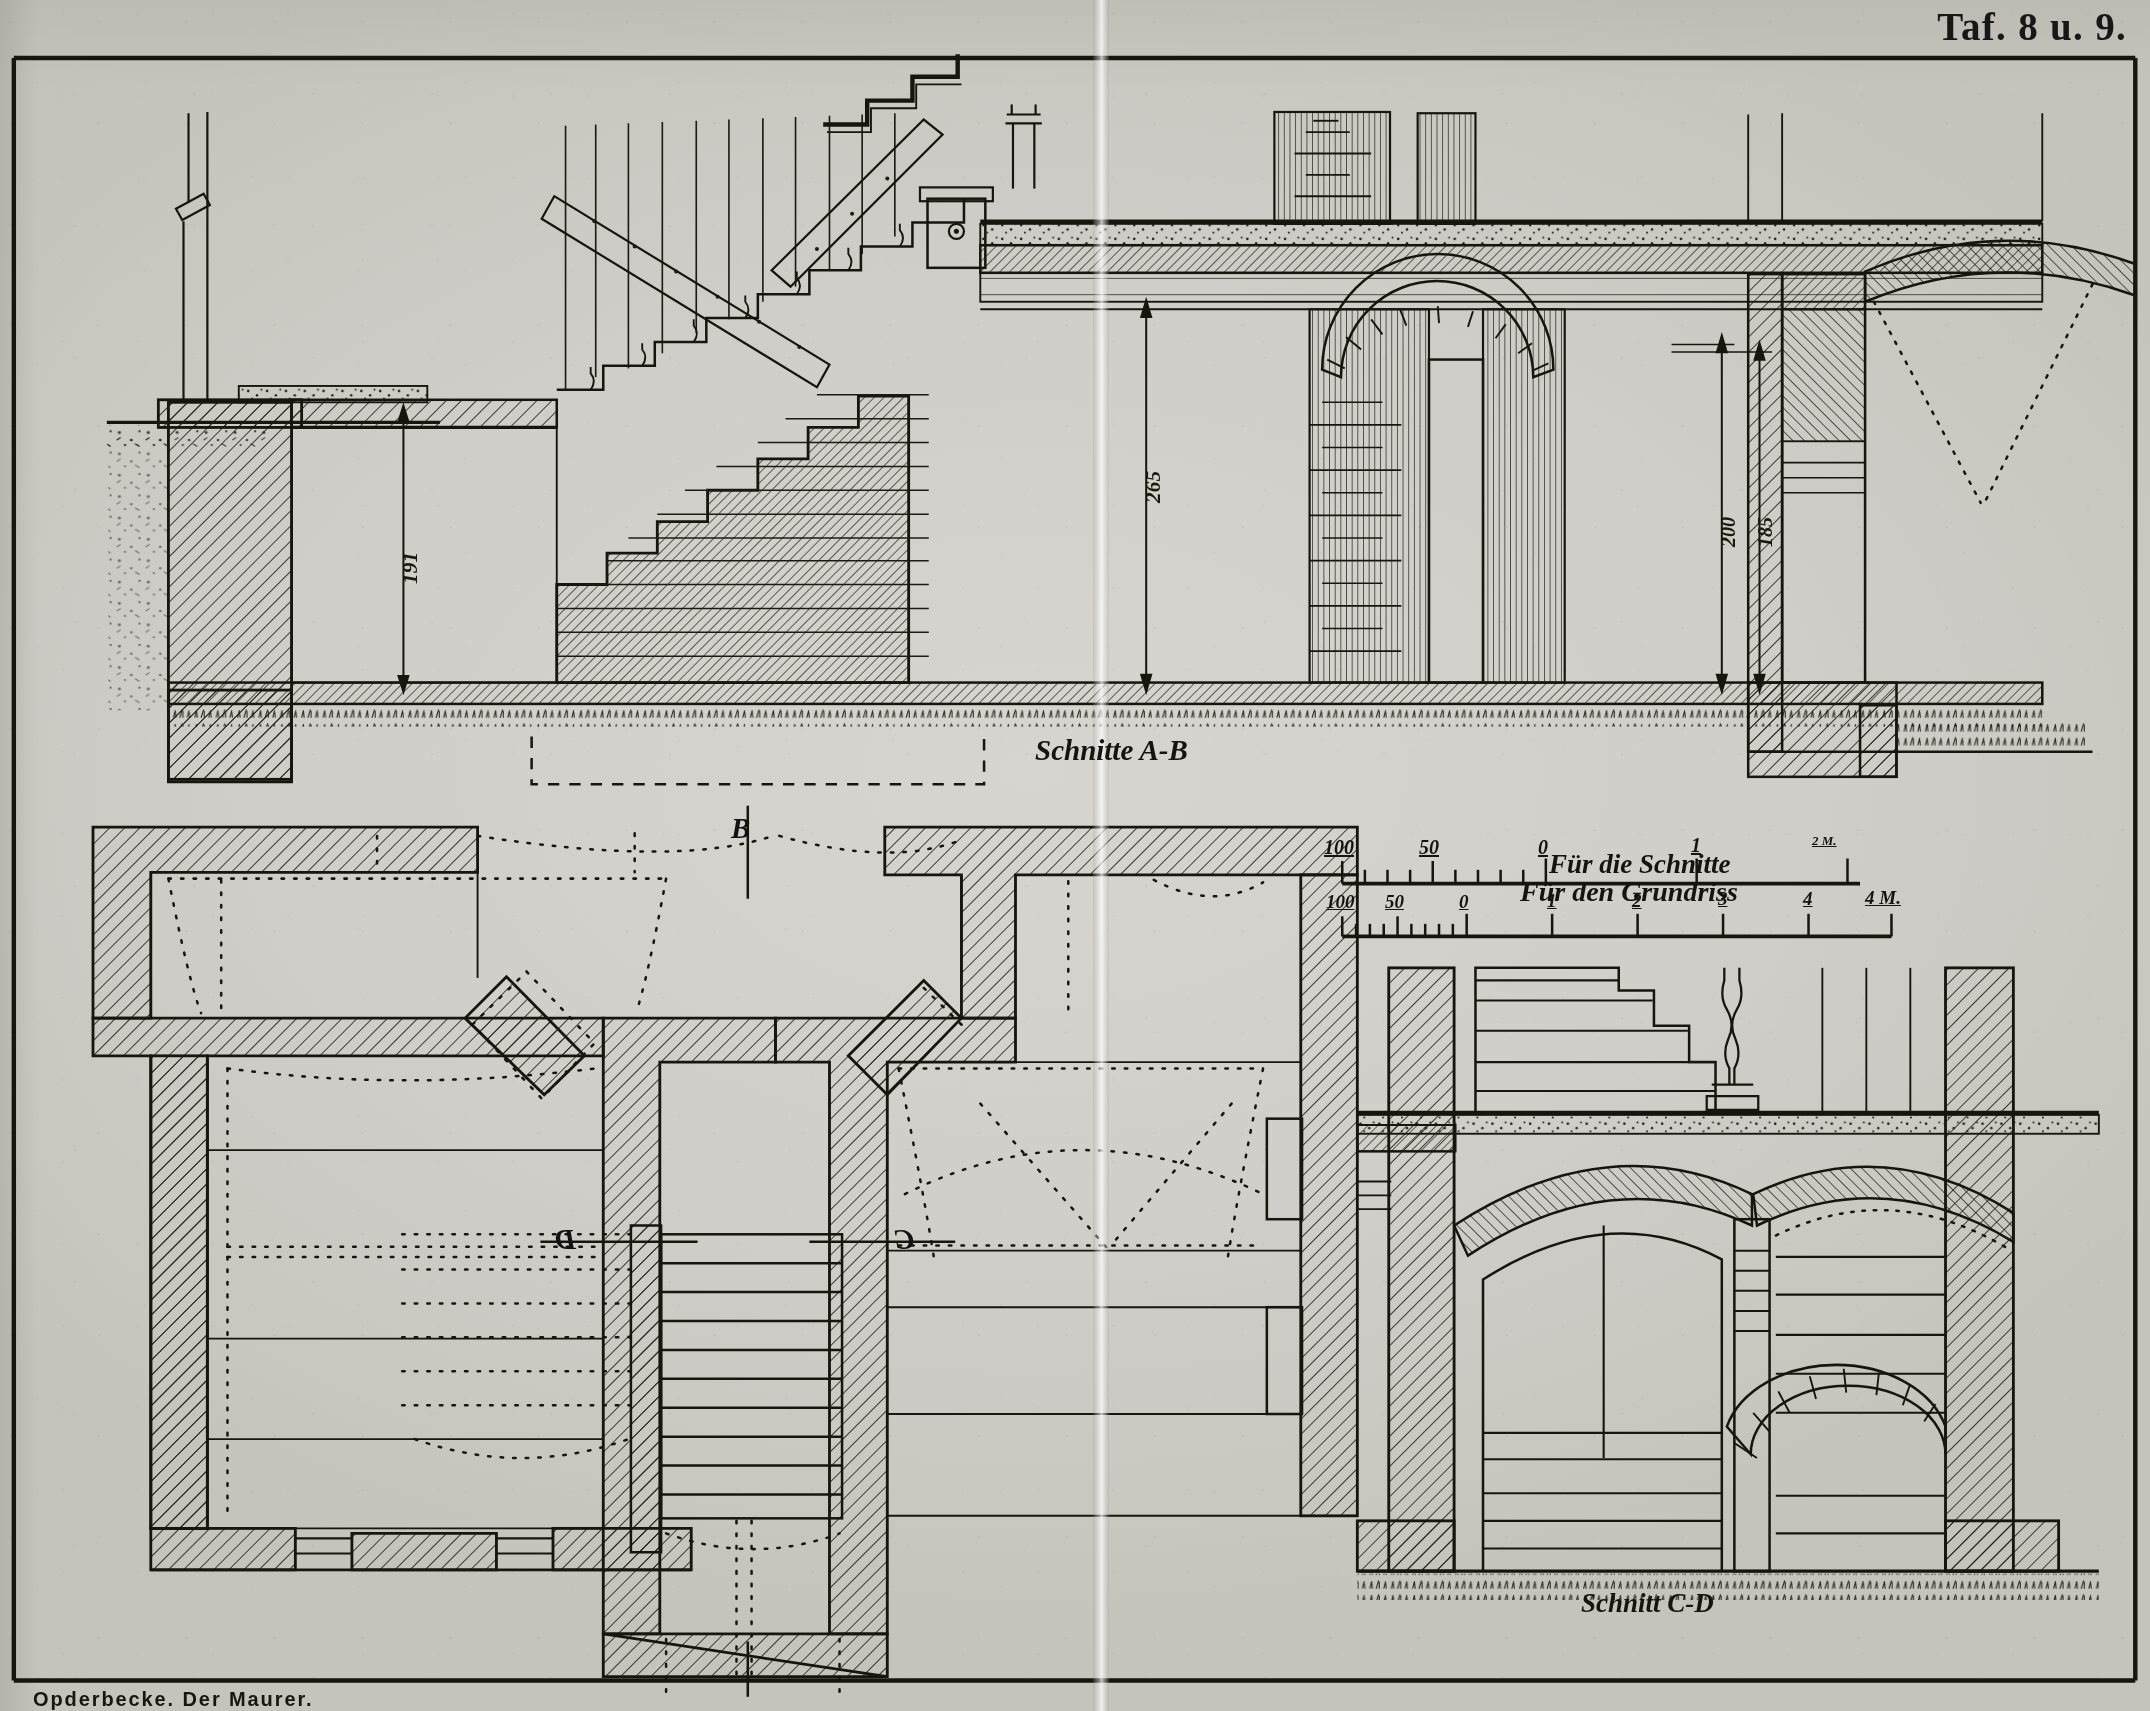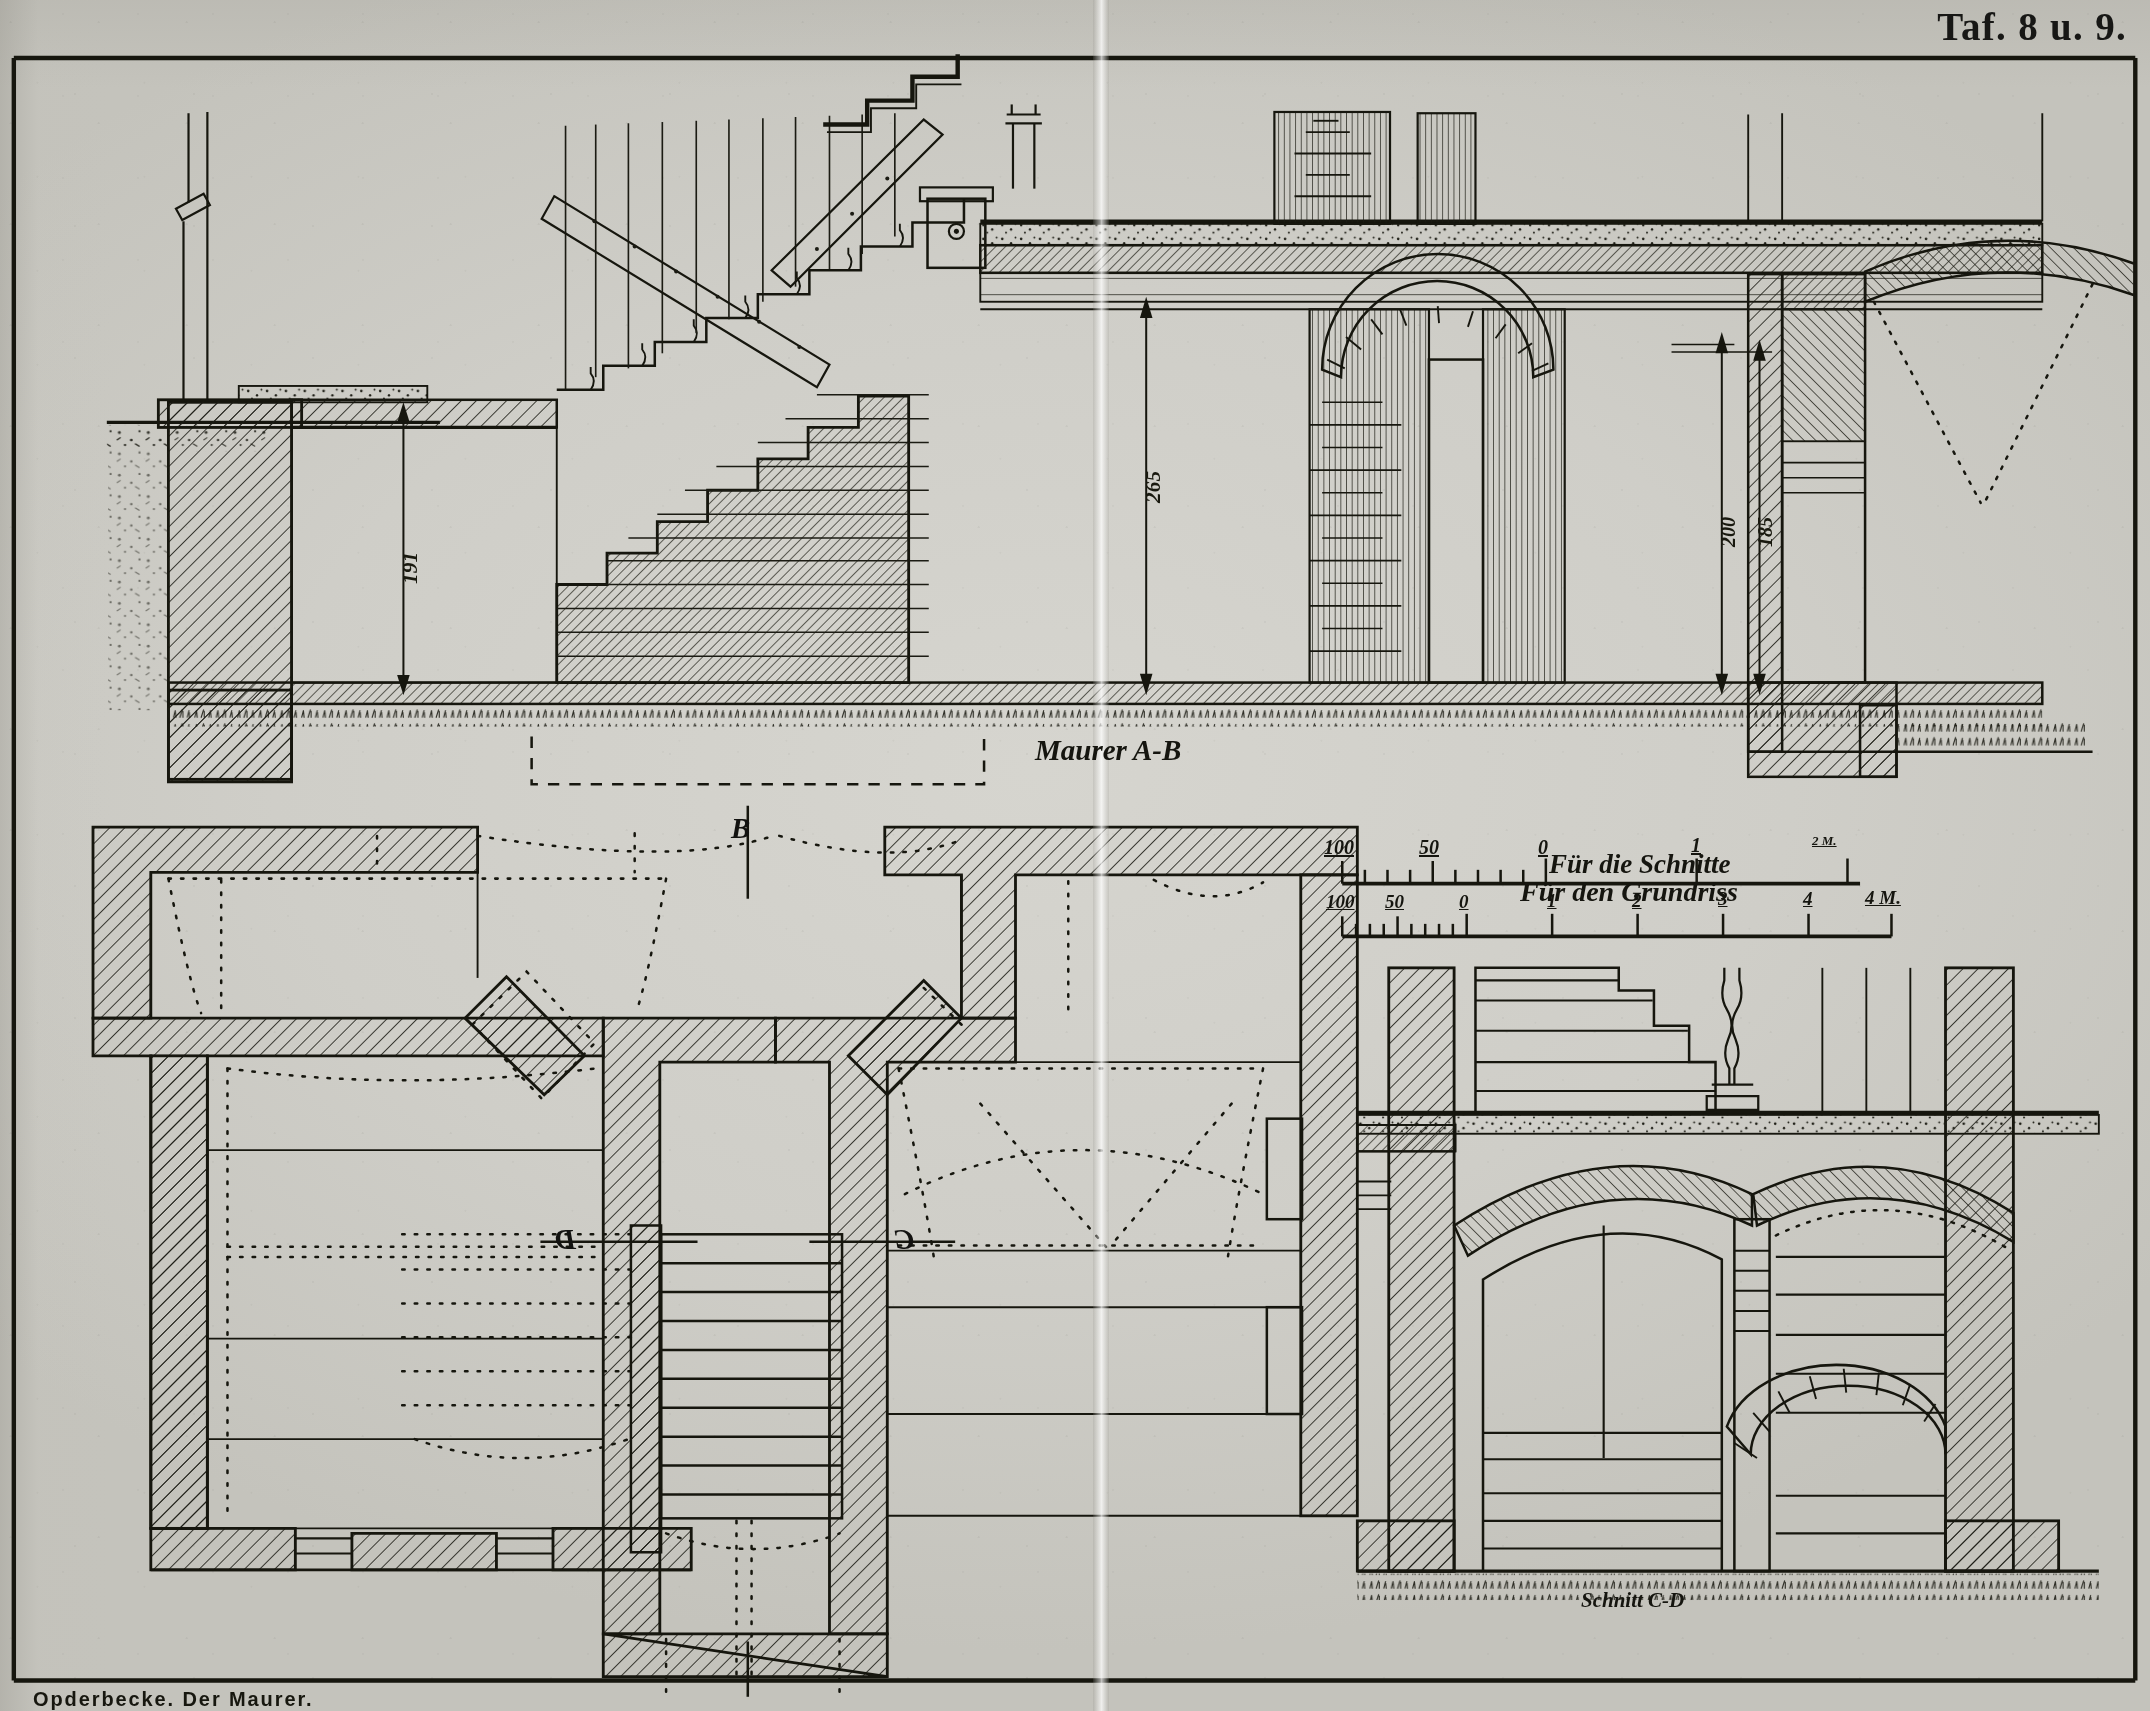--- a/index.html
+++ b/index.html
@@ -677,23 +677,23 @@
           <path d="M3010 1490 L3010 1454"></path>
         </g>
       </g>
     </g>
   </svg>
 
   <div class="fold"></div>
 
   <div class="ttl" style="right:24px;top:3.8px;font-size:39px;">Taf. 8 u. 9.</div>
 
-  <div class="cap" style="left:1035px;top:734px;font-size:29px;">Maurer A-B</div>
-
-  <div class="cap" style="left:1581px;top:1588px;font-size:21px;">Schnitt C-D</div>
+  <div class="cap" style="left:1035px;top:734px;font-size:29px;">Schnitte A-B</div>
+
+  <div class="cap" style="left:1581px;top:1588px;font-size:27px;">Schnitt C-D</div>
 
   <div class="dim rot" style="left:398px;top:584px;font-size:21.4px;">191</div>
   <div class="dim rot" style="left:1141px;top:503px;font-size:21.4px;">265</div>
   <div class="dim rot" style="left:1717px;top:547px;font-size:20px;">200</div>
   <div class="dim rot" style="left:1754px;top:547px;font-size:20px;">185</div>
 
   <div class="mark" style="left:731px;top:812px;font-size:29px;">B</div>
   <div class="mark" style="left:555px;top:1223px;font-size:29px;transform:scaleX(-1);">D</div>
   <div class="mark" style="left:895px;top:1223px;font-size:29px;transform:scaleX(-1);">C</div>
 

